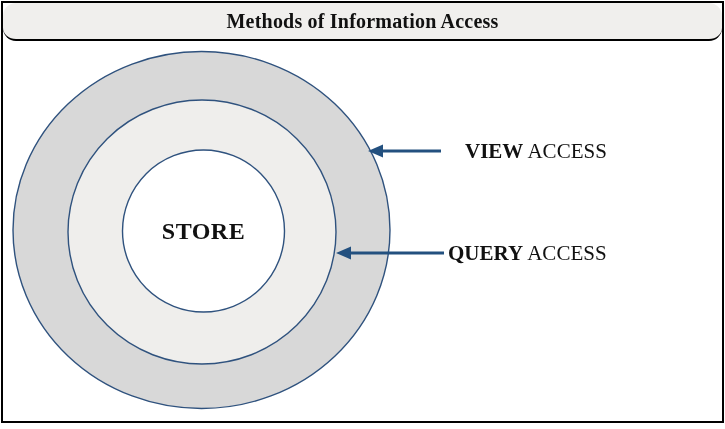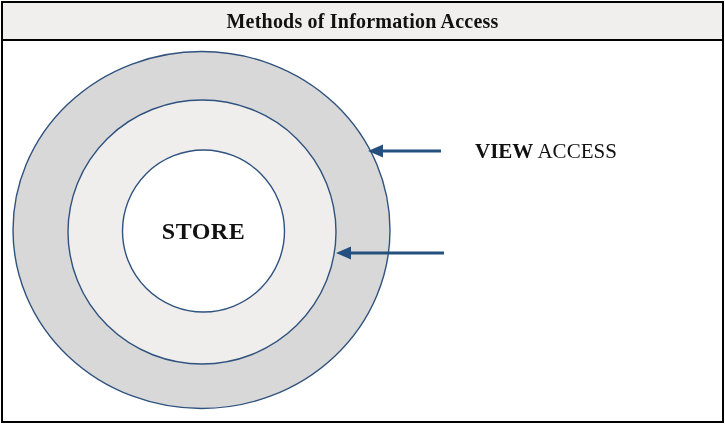--- a/index.html
+++ b/index.html
@@ -28,20 +28,21 @@
     position: absolute;
     left: 0;
     top: 0;
     width: 100%;
     height: 36px;
     background: #f0efed;
     border-bottom: 2px solid #000000;
     display: flex;
     align-items: center;
     justify-content: center;
+    border-radius: 13px;
   }
   .title-text {
     font-size: 20px;
     font-weight: bold;
     color: #111111;
     letter-spacing: 0.2px;
   }
   .diagram-svg {
     position: absolute;
     left: 0;
@@ -62,21 +63,21 @@
     left: 123px;
     top: 219px;
     width: 161px;
     text-align: center;
     font-size: 24px;
     font-weight: bold;
     color: #111111;
     letter-spacing: 0.5px;
     line-height: 24px;
   }
-  .view-label  { left: 475px; top: 139px; }
+  .view-label  { left: 465px; top: 139px; }
   .query-label { left: 448px; top: 241px; }
 </style>
 </head>
 <body>
 
 <div class="figure">
 
   <div class="window">
     <div class="title-bar">
       <span class="title-text">Methods of Information Access</span>
@@ -102,14 +103,18 @@
     </g>
   </svg>
 
   <div class="store-label">STORE</div>
 
   <div class="label view-label">
     <span class="bold">VIEW</span>
     <span>ACCESS</span>
   </div>
 
+  <div class="label query-label">
+    <span class="bold">QUERY</span>
+    <span>ACCESS</span>
+  </div>
 
 </div>
 
 </body></html>

